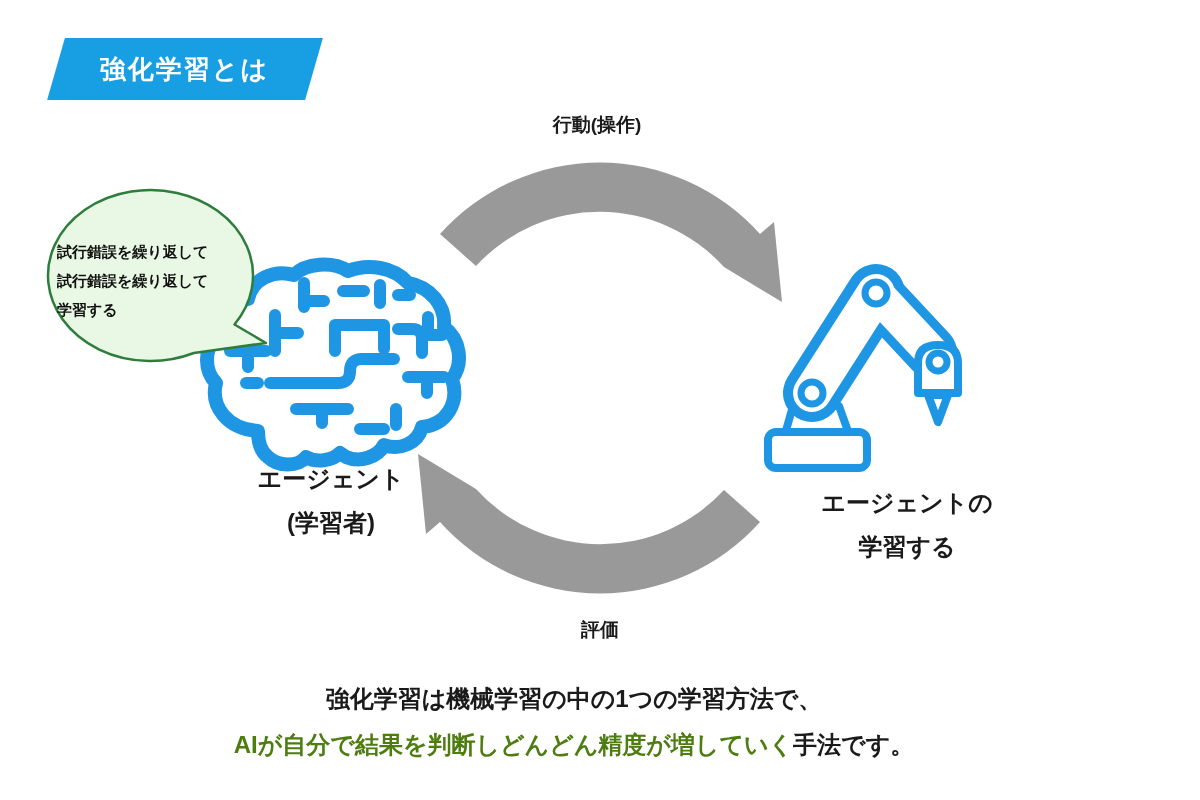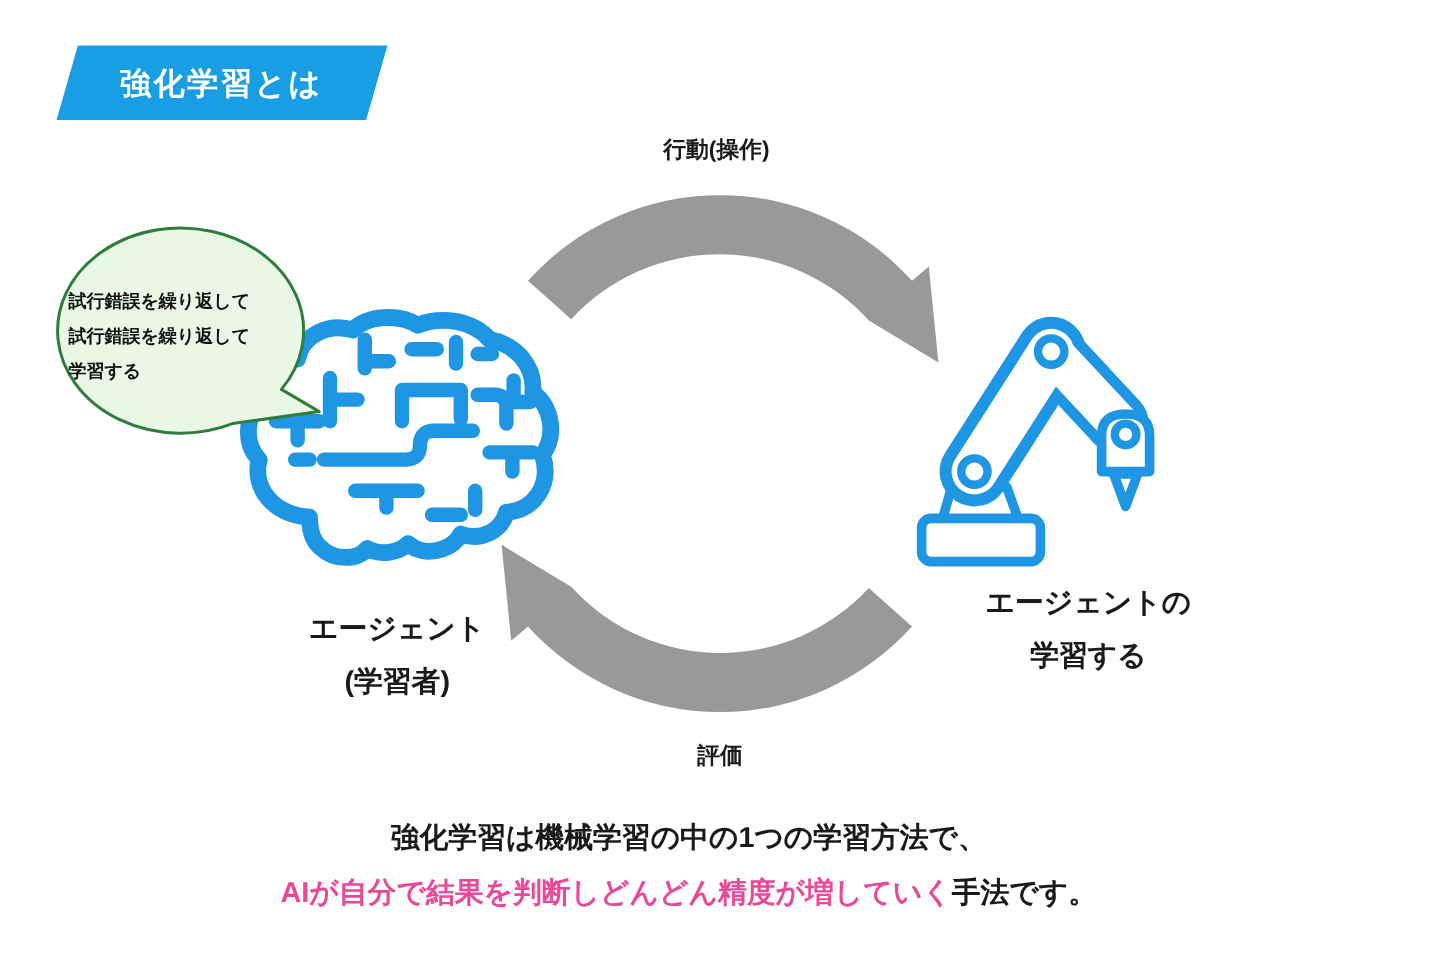--- a/index.html
+++ b/index.html
@@ -20,21 +20,21 @@
   
   .cycle-svg{left:0;top:0;width:1200px;height:800px;}
   
   .cycle-label{font-size:19px;font-weight:bold;white-space:nowrap;transform:translateX(-50%);}
   .action-label{left:597px;top:112px;}
   .evaluation-label{left:600px;top:617px;}
   .node-label{
     transform:translateX(-50%);text-align:center;font-size:24px;font-weight:bold;
     line-height:44px;white-space:nowrap;
   }
-  .agent-label{left:331px;top:503px;}
+  .agent-label{left:331px;top:457px;}
   .target-label{left:876px;top:481px;margin-left:31px;}
   
   .brain-svg{left:200px;top:259px;width:272px;height:207px;overflow:visible;}
   .robot-svg{left:755px;top:258px;width:220px;height:215px;overflow:visible;}
   .icon-outline{fill:#ffffff;stroke:#1E96E4;}
   .brain-outline{stroke-width:14;stroke-linejoin:round;}
   .brain-circuit{fill:none;stroke:#1E96E4;stroke-width:12;stroke-linecap:round;stroke-linejoin:round;}
   .arm-blue{stroke:#1E96E4;stroke-linecap:round;}
   .arm-white{stroke:#ffffff;stroke-linecap:round;}
   .robot-part{fill:#ffffff;stroke:#1E96E4;stroke-width:8;stroke-linejoin:round;}
@@ -44,21 +44,21 @@
   .bubble-shape{fill:#E9F8E4;stroke:#2E7D3C;stroke-width:2.5;stroke-linejoin:round;}
   .bubble-text{
     left:57px;top:237px;width:190px;text-align:left;
     font-size:15px;font-weight:bold;line-height:29px;color:#111;
   }
   
   .footer{
     left:0;top:676px;width:1148px;text-align:center;
     font-size:24px;font-weight:bold;line-height:46px;color:#1a1a1a;
   }
-  .footer .highlight{color:#ec4899;}
+  .footer .highlight{color:#4d7c0f;}
 </style>
 </head>
 <body>
 
 <div class="stage">
 
   <svg class="abs cycle-svg" viewBox="0 0 1200 800" xmlns="http://www.w3.org/2000/svg">
     <path d="M 440 234 A 215 215 0 0 1 760 234 L 774 222 L 782 302 L 724 267 A 168 168 0 0 0 476 266 Z" fill="#999999"></path>
     <path transform="rotate(180 600 378)" d="M 440 234 A 215 215 0 0 1 760 234 L 774 222 L 782 302 L 724 267 A 168 168 0 0 0 476 266 Z" fill="#999999"></path>
   </svg>

